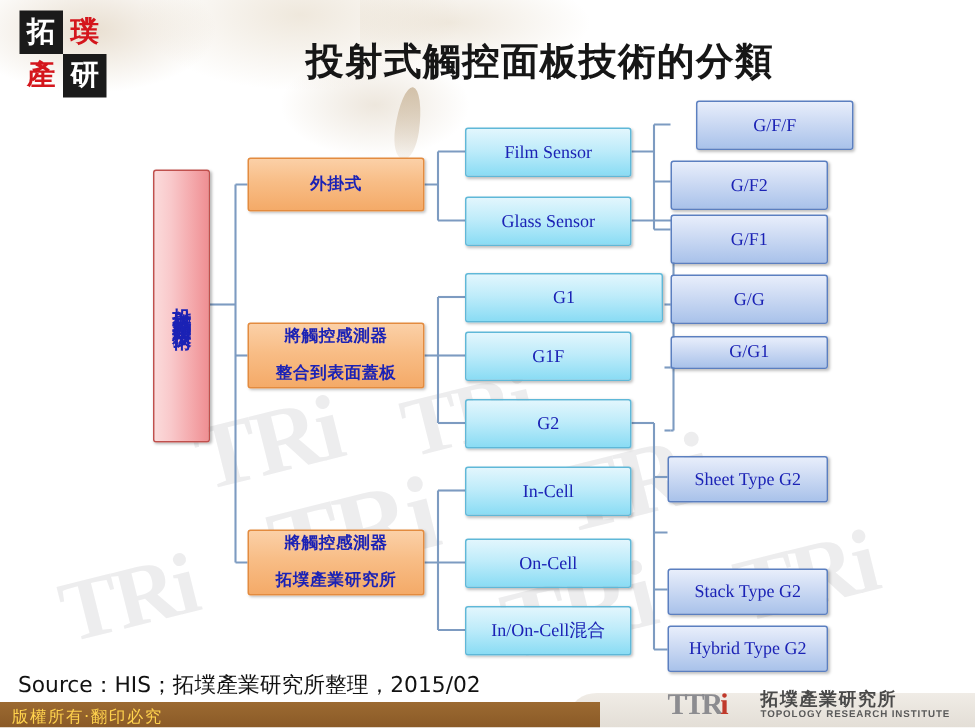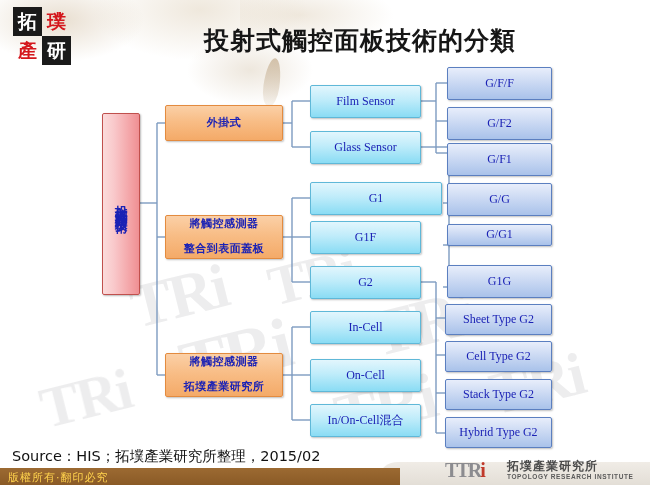--- a/index.html
+++ b/index.html
@@ -272,43 +272,37 @@
     <div class="node n-l2" style="left:310px;top:256px;width:111px;height:33px;">
       <span>In-Cell</span>
     </div>
     <div class="node n-l2" style="left:310px;top:304px;width:111px;height:33px;">
       <span>On-Cell</span>
     </div>
     <div class="node n-l2" style="left:310px;top:349px;width:111px;height:33px;">
       <span>In/On-Cell混合</span>
     </div>
 
-    <div class="node n-l3" style="left:447px;top:12px;width:105px;height:33px;">
+    <div class="node n-l3" style="left:464px;top:12px;width:105px;height:33px;">
       <span>G/F/F</span>
     </div>
     <div class="node n-l3" style="left:447px;top:52px;width:105px;height:33px;">
       <span>G/F2</span>
     </div>
     <div class="node n-l3" style="left:447px;top:88px;width:105px;height:33px;">
       <span>G/F1</span>
     </div>
     <div class="node n-l3" style="left:447px;top:128px;width:105px;height:33px;">
       <span>G/G</span>
     </div>
     <div class="node n-l3" style="left:447px;top:169px;width:105px;height:22px;">
       <span>G/G1</span>
     </div>
-    <div class="node n-l3" style="left:447px;top:210px;width:105px;height:33px;">
-      <span>G1G</span>
-    </div>
     <div class="node n-l3" style="left:445px;top:249px;width:107px;height:31px;">
       <span>Sheet Type G2</span>
-    </div>
-    <div class="node n-l3" style="left:445px;top:286px;width:107px;height:31px;">
-      <span>Cell Type G2</span>
     </div>
     <div class="node n-l3" style="left:445px;top:324px;width:107px;height:31px;">
       <span>Stack Type G2</span>
     </div>
     <div class="node n-l3" style="left:445px;top:362px;width:107px;height:31px;">
       <span>Hybrid Type G2</span>
     </div>
 
   </div>
 

